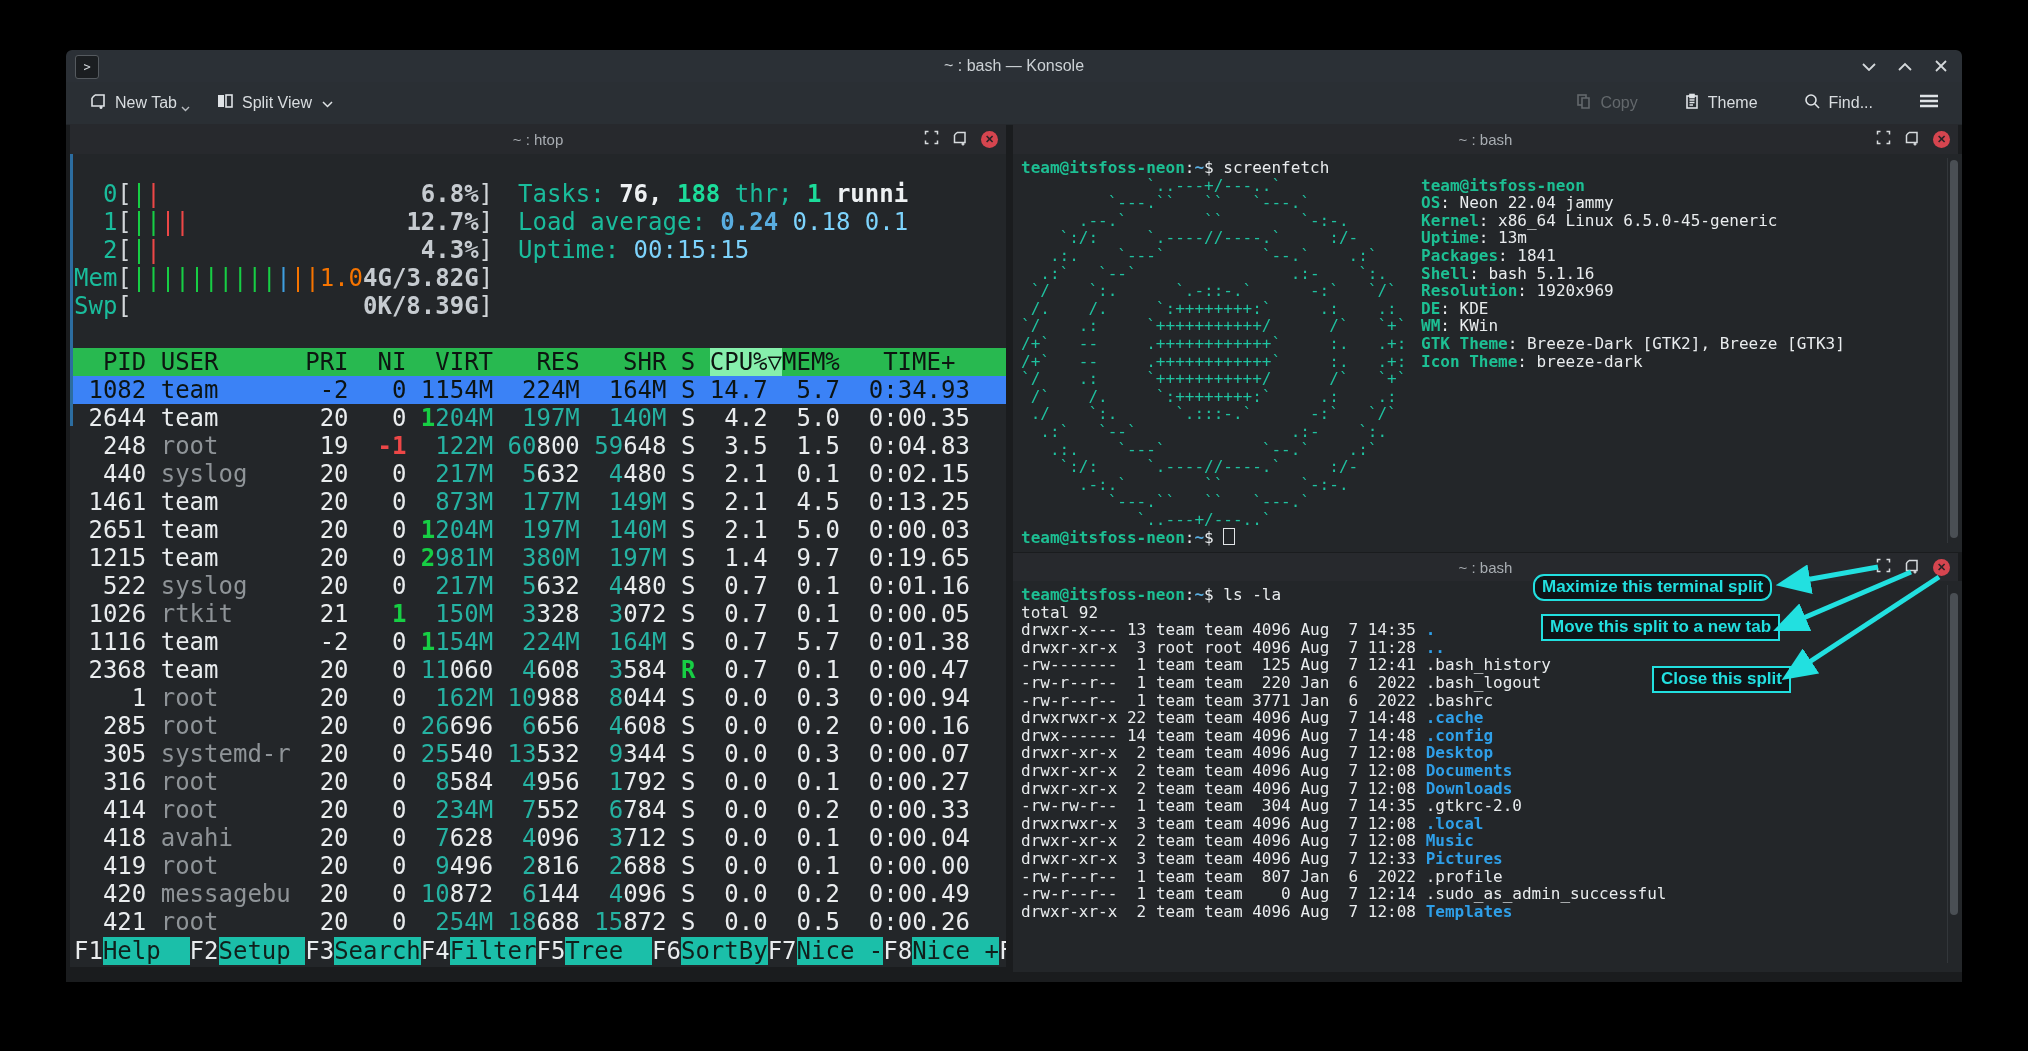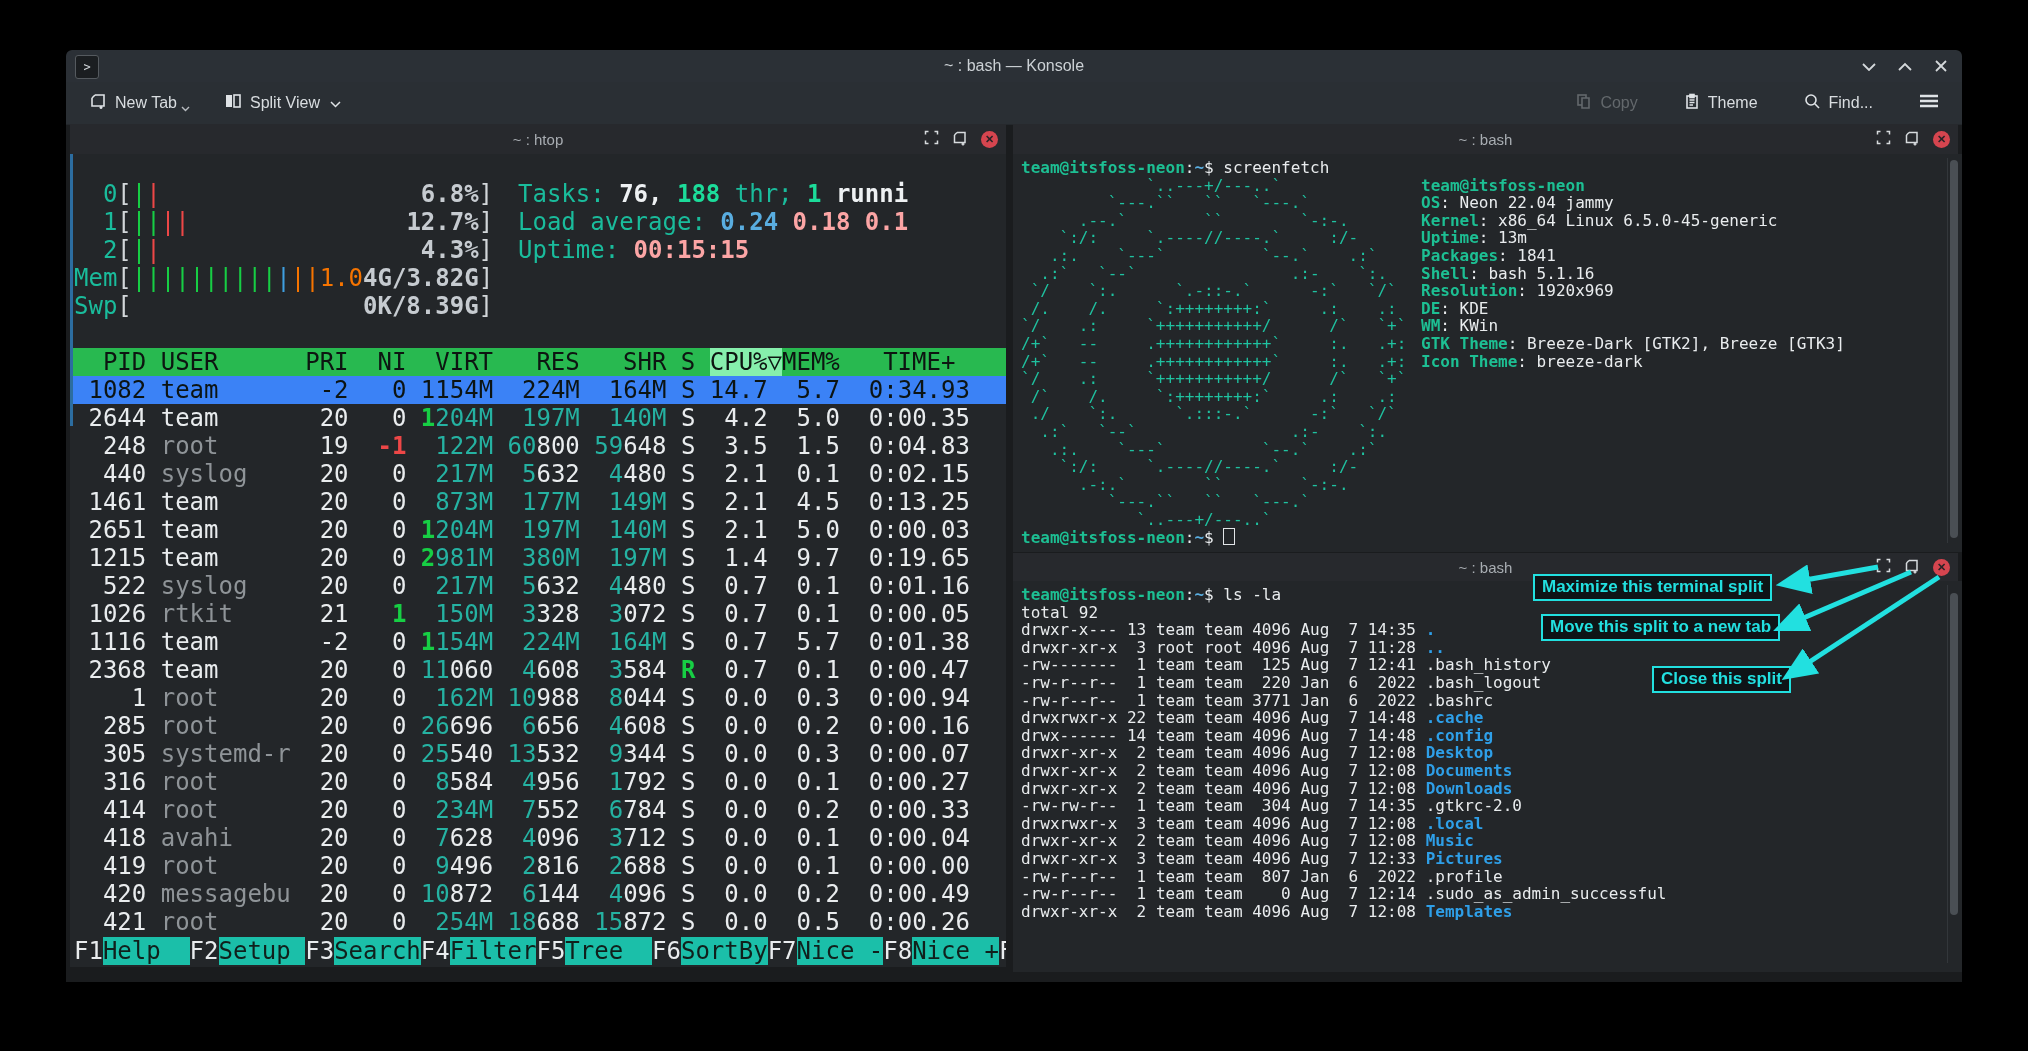--- a/index.html
+++ b/index.html
@@ -12,21 +12,21 @@
   .titlebar .title{color:#ccd1d5;font-size:16px;}
   .app-icon{position:absolute;left:9px;top:5px;width:22px;height:22px;background:#1b1e21;
     border:1px solid #555a5f;border-radius:3px;color:#cfd4d8;font-size:12px;display:flex;
     align-items:center;justify-content:center;font-family:"DejaVu Sans Mono",monospace;}
   .win-controls{position:absolute;right:10px;top:0;height:32px;display:flex;align-items:center;gap:14px;}
   .win-btn{width:22px;height:22px;display:flex;align-items:center;justify-content:center;}
   .win-btn svg{stroke:#d4d8db;stroke-width:1.8;fill:none;}
   
   .toolbar{position:absolute;left:0;top:32px;width:100%;height:42px;background:#2a2f34;
     display:flex;align-items:center;color:#d9dde0;font-size:16px;border-bottom:1px solid #24282c;}
-  .tb-left{display:flex;align-items:center;gap:16px;margin-left:14px;}
+  .tb-left{display:flex;align-items:center;gap:8px;margin-left:14px;}
   .tb-right{margin-left:auto;display:flex;align-items:center;gap:28px;margin-right:14px;}
   .tb-btn{display:flex;align-items:center;gap:8px;padding:5px 9px;border-radius:3px;}
   .tb-btn svg{stroke:#dfe3e6;stroke-width:1.6;fill:none;}
   .tb-btn.disabled{color:#63686c;}
   .tb-btn.disabled svg{stroke:#63686c;}
   .chev{margin-left:2px;}
   .chev-sm{align-self:flex-end;margin-left:-4px;margin-bottom:-2px;}
   .hamburger svg{stroke:#dfe3e6;stroke-width:2.4;}
   
   .pane-title{position:absolute;height:30px;background:#27292d;display:flex;align-items:center;
@@ -43,21 +43,21 @@
   .blue-strip{position:absolute;left:0;top:0;width:3px;height:272px;background:#2c6da0;}
   .meters{position:relative;padding-top:26px;}
   .summary{position:absolute;left:444px;top:26px;}
   
   .term-right{font-family:"DejaVu Sans Mono",monospace;font-size:16px;padding:5px 0 0 8px;}
   .term-right .tline{height:17.6px;line-height:17.6px;}
   .art-wrap{position:relative;}
   .sf-info{position:absolute;left:400px;top:0;}
   
   .c-fg{color:#e9ecee}.c-fgb{color:#eef1f3;font-weight:bold}.c-gray{color:#8f9498}
-  .c-teal{color:#1abc9c}.c-tealb{color:#fca5a5;font-weight:bold}.c-tealv{color:#25b2a2}
+  .c-teal{color:#1abc9c}.c-tealb{color:#7dd3fc;font-weight:normal}.c-tealv{color:#25b2a2}
   .c-green{color:#17ce44;font-weight:bold}.c-greenb{color:#1cdc9a;font-weight:bold}
   .c-red{color:#ed4747;font-weight:bold}.c-orange{color:#f67400}
   .c-blue{color:#59ade0;font-weight:bold}.c-pct{color:#c6cbd0;font-weight:bold}
   .c-brk{color:#d2d6d9}.c-prompt{color:#1dbf93;font-weight:bold}
   .c-dir{color:#2e9fe8;font-weight:bold}.c-art{color:#1fc2a0}
   .c-bgreen{color:#17ce44}.c-bred{color:#ed4747}.c-bblue{color:#3f9fe0}.c-borange{color:#f67400}
   .row-header{background:#28b950;}
   .row-header span{color:#0d1511;}
   .row-header .hdr-sort{background:#86efac;}
   .row-selected{background:#3b82f6;}
@@ -331,21 +331,21 @@
       <div class="tline"><span class="c-fg">drwxr-xr-x </span><span class="c-fg"> 2 </span><span class="c-fg">team </span><span class="c-fg">team </span><span class="c-fg">4096 </span><span class="c-fg">Aug </span><span class="c-fg"> 7 </span><span class="c-fg">12:08 </span><span class="c-dir">Music</span></div>
       <div class="tline"><span class="c-fg">drwxr-xr-x </span><span class="c-fg"> 3 </span><span class="c-fg">team </span><span class="c-fg">team </span><span class="c-fg">4096 </span><span class="c-fg">Aug </span><span class="c-fg"> 7 </span><span class="c-fg">12:33 </span><span class="c-dir">Pictures</span></div>
       <div class="tline"><span class="c-fg">-rw-r--r-- </span><span class="c-fg"> 1 </span><span class="c-fg">team </span><span class="c-fg">team </span><span class="c-fg"> 807 </span><span class="c-fg">Jan </span><span class="c-fg"> 6 </span><span class="c-fg"> 2022 </span><span class="c-fg">.profile</span></div>
       <div class="tline"><span class="c-fg">-rw-r--r-- </span><span class="c-fg"> 1 </span><span class="c-fg">team </span><span class="c-fg">team </span><span class="c-fg">   0 </span><span class="c-fg">Aug </span><span class="c-fg"> 7 </span><span class="c-fg">12:14 </span><span class="c-fg">.sudo_as_admin_successful</span></div>
       <div class="tline"><span class="c-fg">drwxr-xr-x </span><span class="c-fg"> 2 </span><span class="c-fg">team </span><span class="c-fg">team </span><span class="c-fg">4096 </span><span class="c-fg">Aug </span><span class="c-fg"> 7 </span><span class="c-fg">12:08 </span><span class="c-dir">Templates</span></div>
     </div>
   <div class="sbar" style="top:535px;height:378px;">
     <div class="sthumb" style="top:8px;height:322px;"></div>
   </div>
 
-  <div class="anno" style="left:1467px;top:524px;">Maximize this terminal split</div>
+  <div class="anno" style="left:1467px;top:524px;border-radius:11px;">Maximize this terminal split</div>
   <div class="anno" style="left:1475px;top:564px;">Move this split to a new tab</div>
   <div class="anno" style="left:1586px;top:616px;">Close this split</div>
 
   <svg class="overlay">
     <defs>
       <marker id="arrowhead" markerWidth="7" markerHeight="6" refX="5.5" refY="3" orient="auto">
         <path d="M0,0 L7,3 L0,6 Z" fill="#22e0e0"></path>
       </marker>
     </defs>
     <line x1="1812" y1="517" x2="1717" y2="534" stroke="#22e0e0" stroke-width="5" marker-end="url(#arrowhead)"></line>

